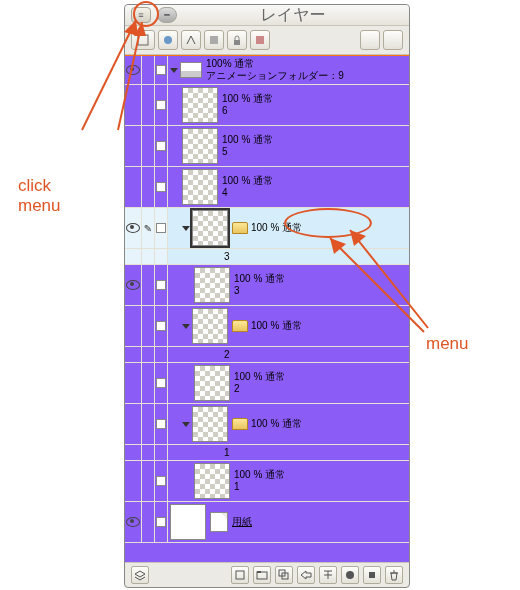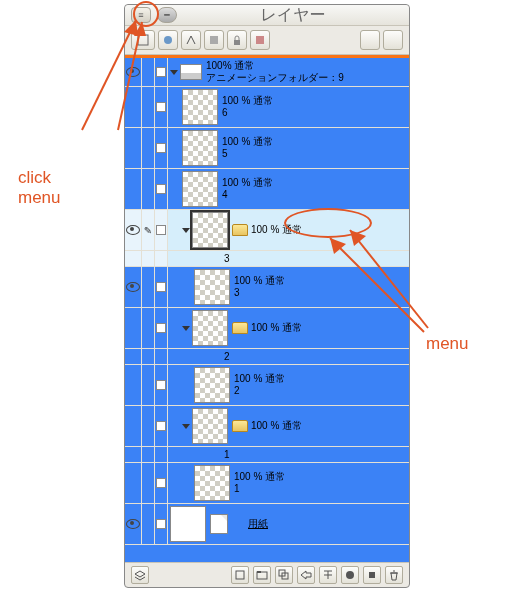--- a/index.html
+++ b/index.html
@@ -109,22 +109,22 @@
   border: 1px solid #b0ac9c;
   border-radius: 3px;
   background: linear-gradient(#fdfdfb,#e4e2d8);
   display: flex; align-items: center; justify-content: center;
 }
 .tbtn svg { width: 12px; height: 12px; }
 .tbtn.w { width: 22px; }
 .layer-list {
   flex: 1;
   overflow: hidden;
-  background: #3b82f6;
-  border-top: 3px solid #f97316;
+  background: #8b5cf6;
+  border-top: 1px solid #f97316;
 }
 .row {
   display: flex;
   min-height: 20px;
   border-bottom: 1px solid #e4e0d4;
 }
 .vis-col {
   width: 16px;
   border-right: 1px solid #e4e0d4;
   display: flex; align-items: center; justify-content: center;
@@ -458,21 +458,21 @@
       <div class="vis-col">
           <div class="eye"></div>
         </div>
       <div class="sel-col"></div>
       <div class="lock-col">
           <div class="cbox"></div>
         </div>
       <div class="content indent0">
         <div class="thumb white"></div>
         <div class="paper-icon"></div>
-        <div class="ltext" style="margin-left:20px;text-decoration:underline;">
+        <div class="ltext" style="margin-left:4px;text-decoration:underline;">
             <span>用紙</span>
           </div>
       </div>
     </div>
 
   </div>
 
   <div class="footer">
     <div class="tbtn">
         <svg viewBox="0 0 12 12">
@@ -535,19 +535,19 @@
   <polygon points="120,12 112,26 124,26" fill="#e05525"></polygon>
 </svg>
 
 <svg class="arrow" style="left:300px; top:210px;" width="180" height="150">
   <path d="M 50 20 L 128 118" stroke="#e05525" stroke-width="2" fill="none"></path>
   <polygon points="50,20 54,36 66,26" fill="#e05525"></polygon>
   <path d="M 30 28 L 124 122" stroke="#e05525" stroke-width="2" fill="none"></path>
   <polygon points="30,28 34,44 46,34" fill="#e05525"></polygon>
 </svg>
 
-<div class="anno" style="left:18px; top:168px;">
+<div class="anno" style="left:18px; top:176px;">
   <div>click</div>
   <div>menu</div>
 </div>
 <div class="anno" style="left:426px; top:334px;">
   <div>menu</div>
 </div>
 
 </body></html>

